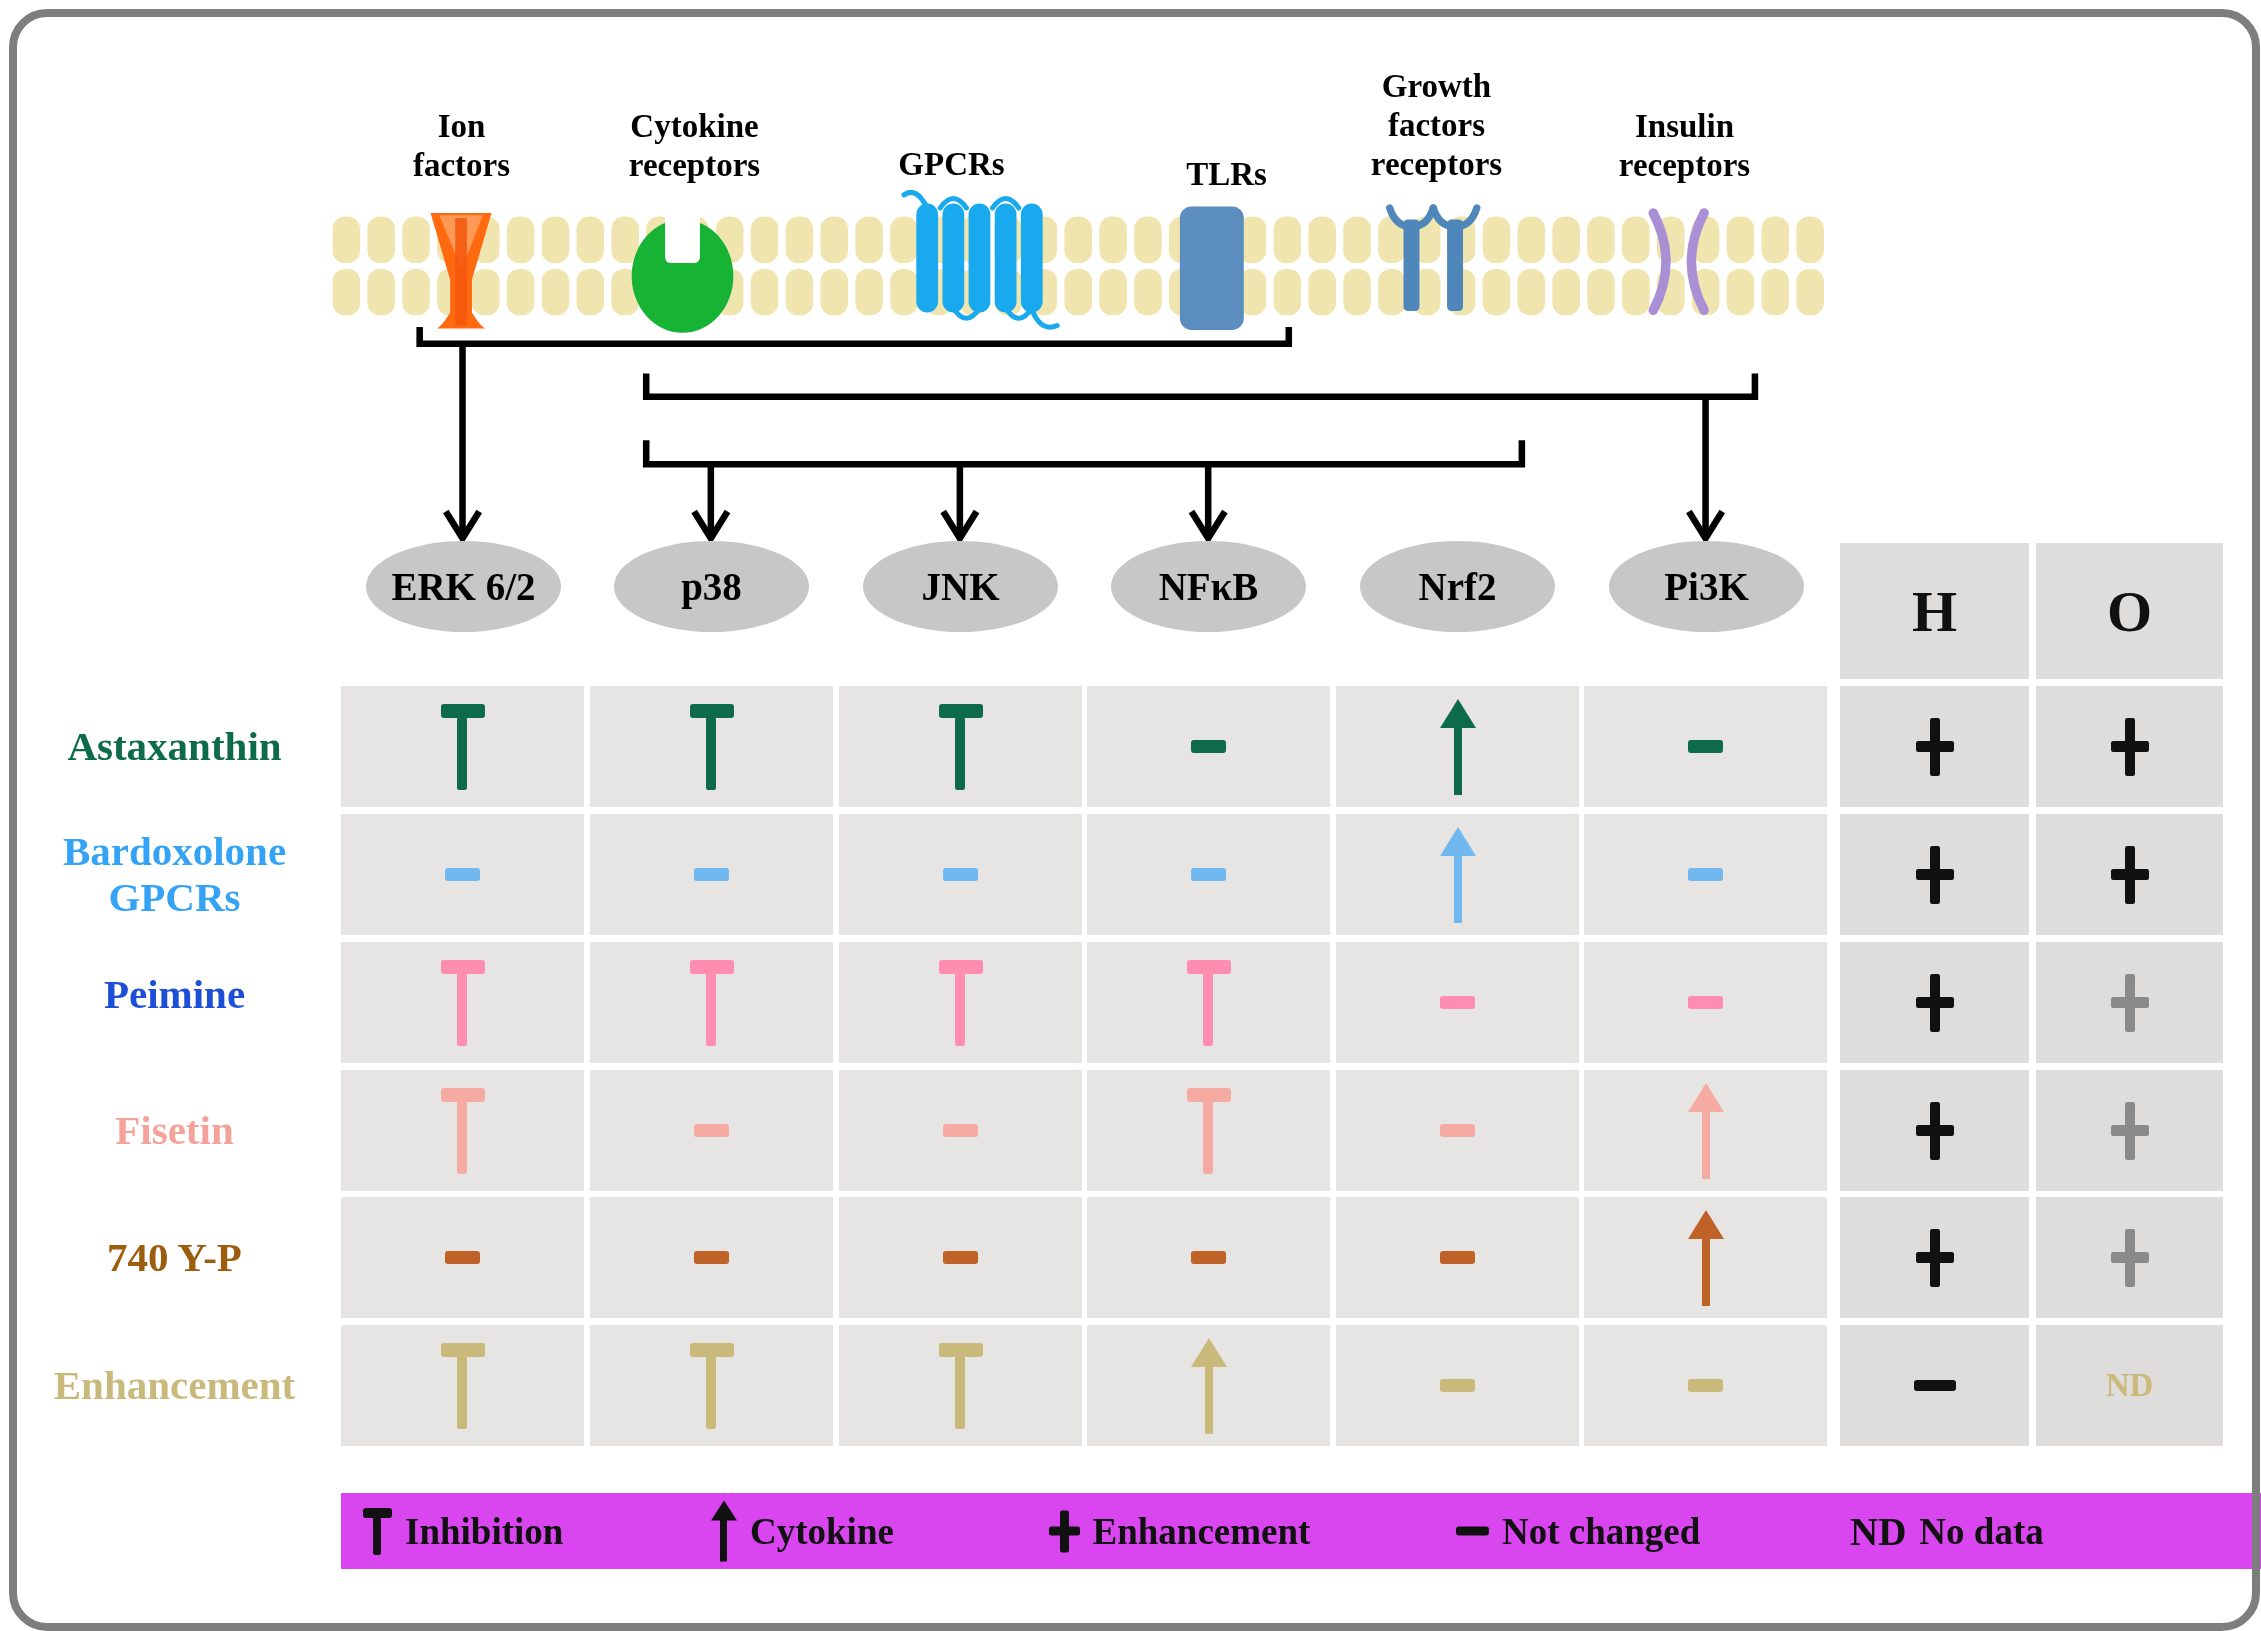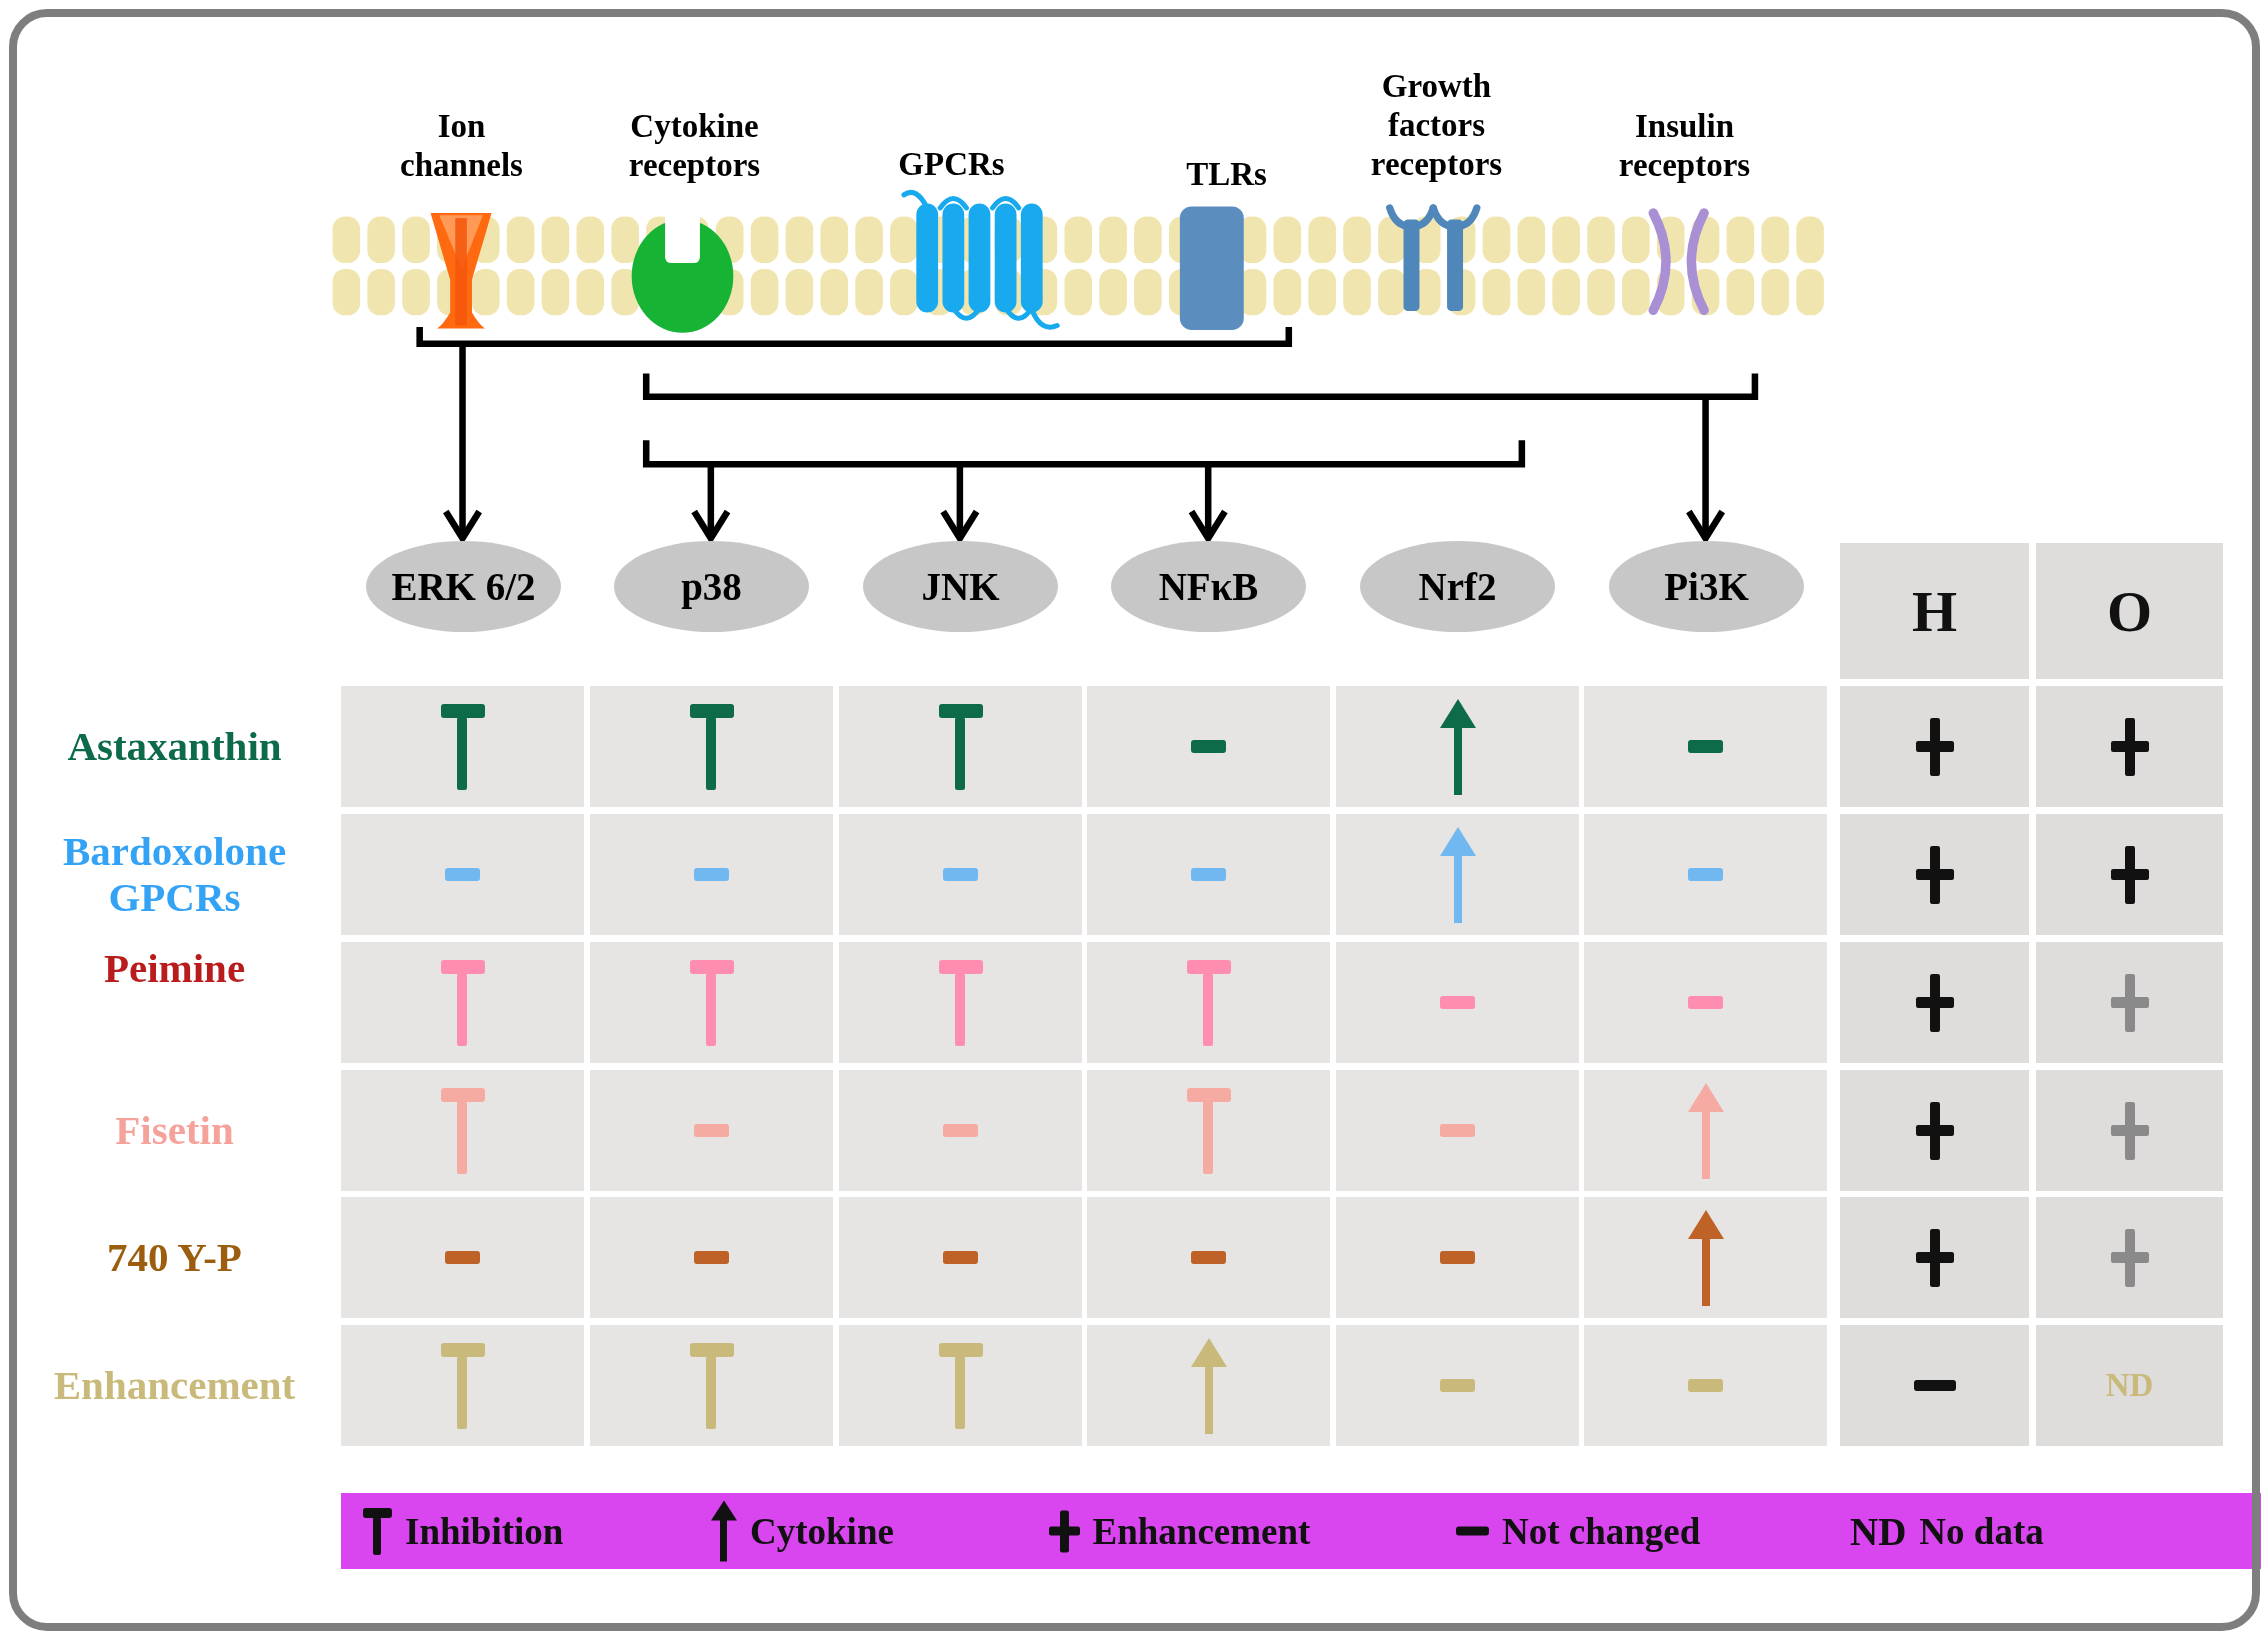--- a/index.html
+++ b/index.html
@@ -229,21 +229,21 @@
           <path d="M1299,704 L1322,741 L1345,704"></path>
         <path d="M1664,639 L1664,738"></path>
           <path d="M1641,704 L1664,741 L1687,704"></path>
         <path d="M2349,546 L2349,738"></path>
           <path d="M2326,704 L2349,741 L2372,704"></path>
       </g>
     </g>
   </svg>
 
   <div class="rlabel" id="r-ion">Ion
-channels</div>
+factors</div>
   <div class="rlabel" id="r-cyt">Cytokine
 receptors</div>
   <div class="rlabel" id="r-gpcr">GPCRs</div>
   <div class="rlabel" id="r-tlr">TLRs</div>
   <div class="rlabel" id="r-gf">Growth
 factors
 receptors</div>
   <div class="rlabel" id="r-ins">Insulin
 receptors</div>
 
@@ -301,21 +301,21 @@
       </div>
       <div class="cell" style="left: 1584px; top: 814px; width: 243px; height: 121px;">
         <div class="sym s-dash" style="color: rgb(114, 184, 240);"></div>
       </div>
       <div class="cell x" style="left: 1840px; top: 814px; width: 189px; height: 121px;">
         <div class="sym s-plus" style="color: rgb(17, 17, 17);"></div>
       </div>
       <div class="cell x" style="left: 2036px; top: 814px; width: 187px; height: 121px;">
         <div class="sym s-plus" style="color: rgb(17, 17, 17);"></div>
       </div>
-      <div class="rowlabel" style="top: 908px; height: 121px; color: #b91c1c;">Peimine</div>
+      <div class="rowlabel" style="top: 934px; height: 121px; color: #1d4ed8;">Peimine</div>
       <div class="cell" style="left: 341px; top: 942px; width: 243px; height: 121px;">
         <div class="sym s-inhibit" style="color: rgb(255, 141, 176);"></div>
       </div>
       <div class="cell" style="left: 590px; top: 942px; width: 243px; height: 121px;">
         <div class="sym s-inhibit" style="color: rgb(255, 141, 176);"></div>
       </div>
       <div class="cell" style="left: 839px; top: 942px; width: 243px; height: 121px;">
         <div class="sym s-inhibit" style="color: rgb(255, 141, 176);"></div>
       </div>
       <div class="cell" style="left: 1087px; top: 942px; width: 243px; height: 121px;">

